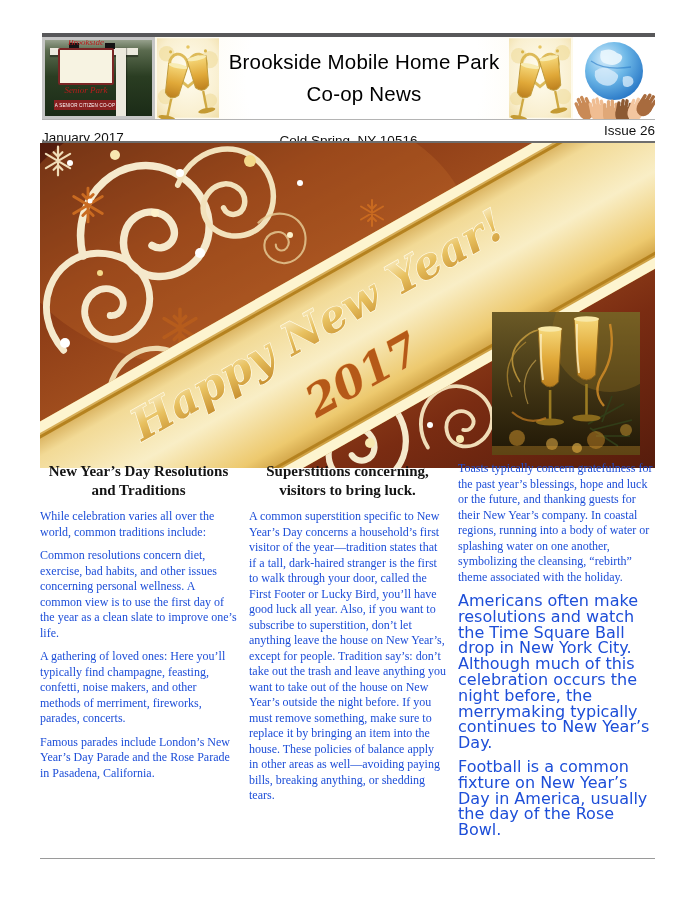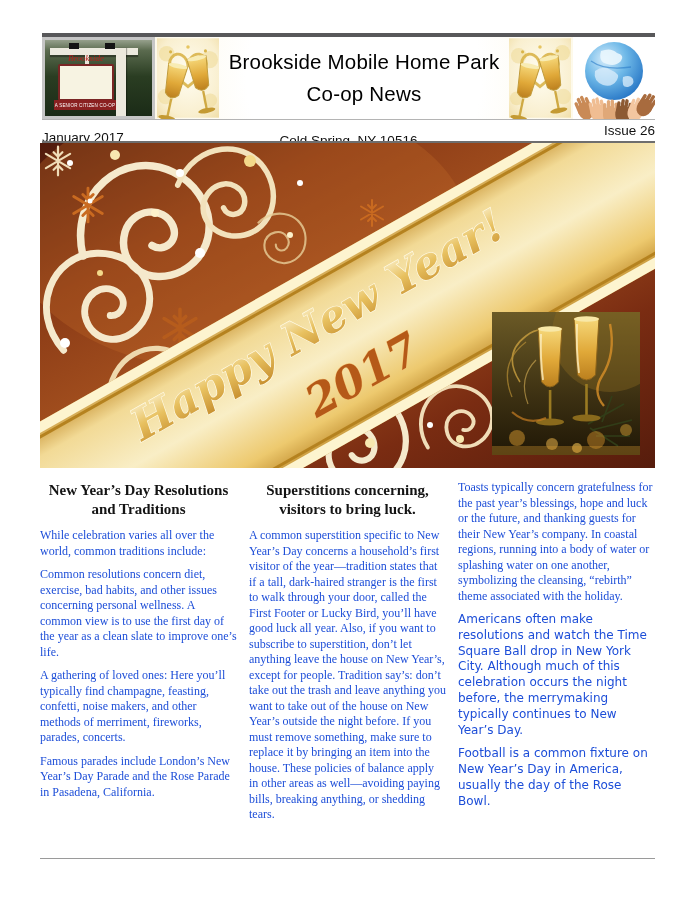--- a/index.html
+++ b/index.html
@@ -9,21 +9,21 @@
   .header-row{position:absolute;left:42px;top:37px;width:613px;height:82px;display:flex;}
   
   .sign-photo{position:relative;width:113px;height:82px;box-sizing:border-box;
       border:3px solid #c6c6c6;overflow:hidden;
       background:linear-gradient(180deg,#96a08c 0,#5a6a4e 14%,#2a3d22 48%,#1b2b17 100%);}
   .sign-beam{position:absolute;left:5px;top:8px;width:88px;height:7px;background:#eceadf;box-shadow:0 2px 1px rgba(0,0,0,.35);}
   .sign-light{position:absolute;top:3px;width:10px;height:6px;background:#141414;}
   .sign-light.l1{left:24px}.sign-light.l2{left:60px}
   .sign-post{position:absolute;left:71px;top:8px;width:10px;height:68px;background:#ece9dd;box-shadow:1px 0 1px rgba(0,0,0,.3);}
   .sign-hanger{position:absolute;left:40px;top:15px;width:4px;height:10px;background:#e8e5da;}
-  .sign-board{position:absolute;left:13px;top:24px;width:52px;height:33px;background:#f7f3e2;
+  .sign-board{position:absolute;left:13px;top:8px;width:52px;height:33px;background:#f7f3e2;
       border:2px solid #7a2525;border-radius:2px;display:flex;flex-direction:column;
       align-items:center;justify-content:center;color:#b91c1c;font-style:italic;line-height:1.05;gap:38px;}
   .sign-board .sline{font-size:9px;white-space:nowrap;}
   .sign-strip{position:absolute;left:9px;top:60px;width:62px;height:10px;background:#8a2020;
       color:#fff;font-family:"Liberation Sans",sans-serif;font-style:normal;font-size:4.5px;
       display:flex;align-items:center;justify-content:center;white-space:nowrap;letter-spacing:.2px;}
   
   .title-banner{position:relative;flex:1;height:82px;background:radial-gradient(circle at 50% 50%,#ffffff 55%,#fdf9ea 100%);
       display:flex;align-items:center;justify-content:center;overflow:hidden;}
   .glasses{position:absolute;top:0;height:82px;width:62px;}
@@ -37,27 +37,27 @@
   .dateline{position:absolute;left:42px;top:121px;width:613px;height:19px;
       display:flex;align-items:center;font-family:"Liberation Sans",sans-serif;
       font-size:13.5px;color:#111;}
   .dateline .dl-left{width:33%;text-align:left;margin-top:14px;}
   .dateline .dl-center{width:34%;text-align:center;margin-top:20px;}
   .dateline .dl-right{width:33%;text-align:right;}
   .dateline-rule{position:absolute;left:42px;top:141px;width:613px;height:2px;background:#6e6e6e;}
   
   .banner{position:absolute;left:40px;top:143px;width:615px;height:325px;display:block;}
   
-  .columns{position:absolute;left:40px;top:480px;width:615px;height:380px;
+  .columns{position:absolute;left:40px;top:461px;width:615px;height:380px;
       display:flex;gap:12px;overflow:hidden;}
   .article{width:197px;}
   .article h2{margin:0 0 8px 0;font-size:15px;line-height:1.3;text-align:center;
       font-weight:bold;color:#141414;min-height:40px;display:flex;align-items:center;justify-content:center;}
   .article p{margin:0 0 8px 0;font-size:12px;line-height:15.5px;color:#1d4ed8;}
-  .article p.sans{font-family:"DejaVu Sans",sans-serif;font-size:12px;line-height:15.8px;margin-top:2px;}
+  .article p.sans{font-family:"DejaVu Sans",sans-serif;font-size:16px;line-height:15.8px;margin-top:2px;}
   .bottom-rule{position:absolute;left:40px;top:858px;width:615px;height:1px;background:#9a9a9a;}
 </style>
 </head>
 <body>
 
 <div class="page">
 
   <div class="top-rule"></div>
 
   <div class="header-row">

